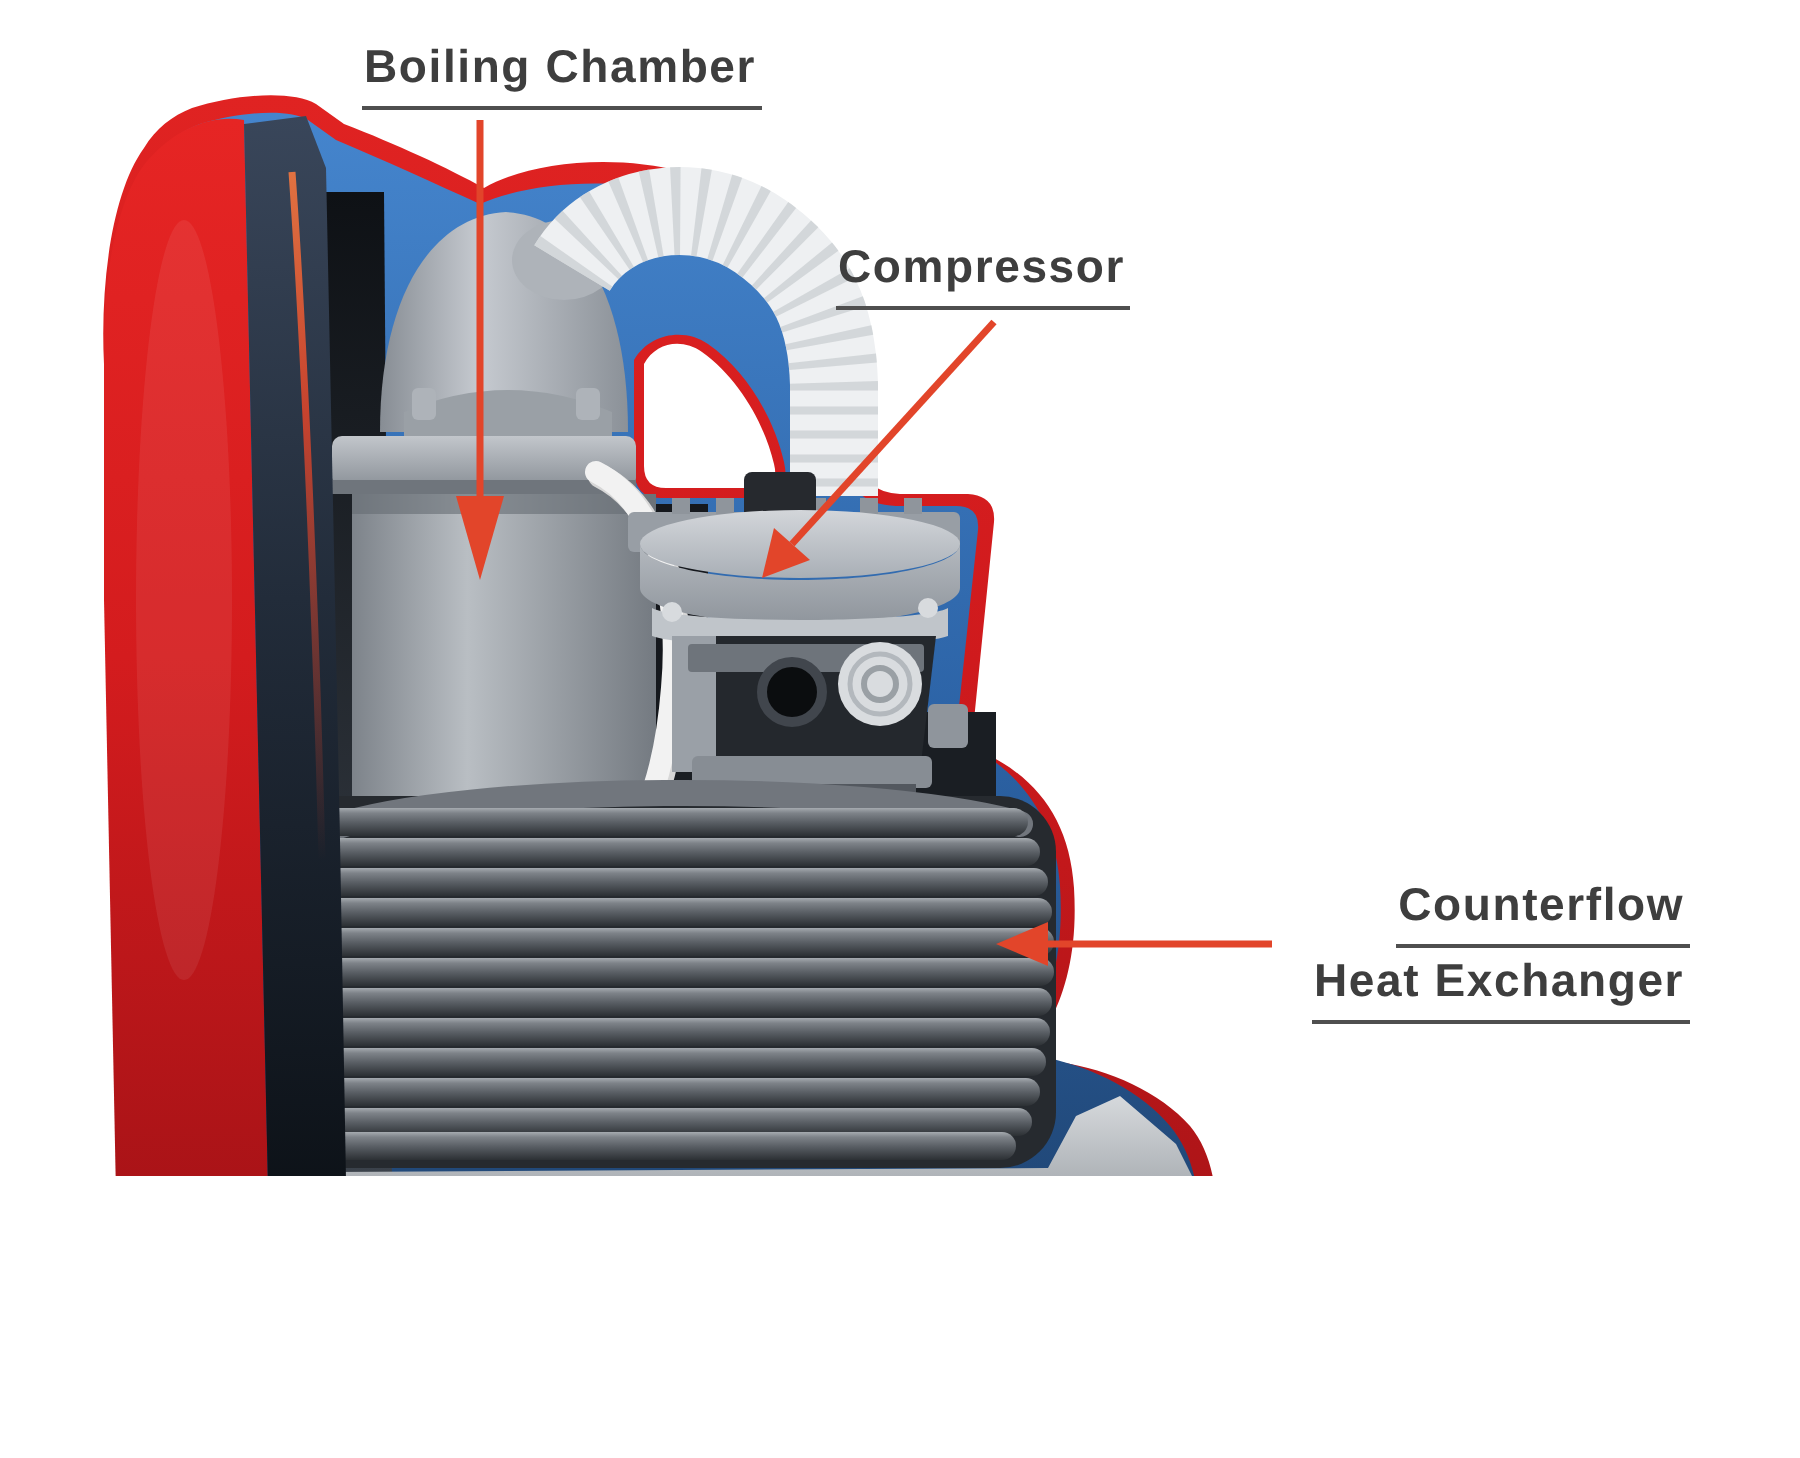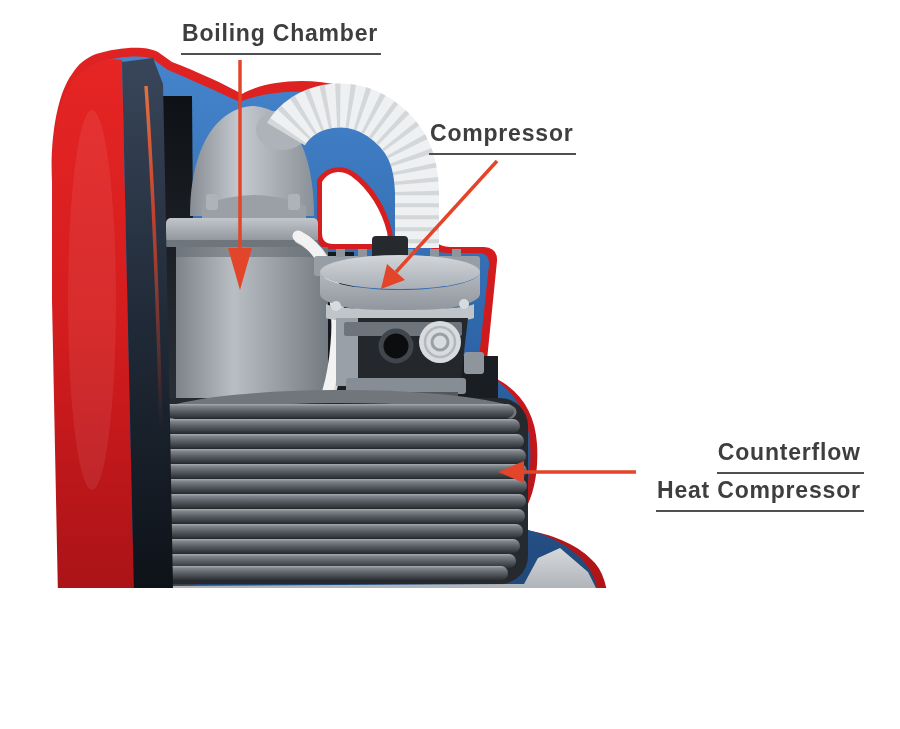--- a/index.html
+++ b/index.html
@@ -241,20 +241,20 @@
       </g>
       <g>
         <line x1="636" y1="472" x2="524" y2="472"></line>
         <polygon stroke="none" points="498,472 524,461 524,483"></polygon>
       </g>
     </g>
   </svg>
 
   <div class="label" style="left:181px;top:20px;">Boiling Chamber</div>
 
-  <div class="label" style="left:429px;top:120px;">Compressor</div>
+  <div class="label" style="left:418px;top:120px;">Compressor</div>
 
   <div class="label-stack" style="left:648px;top:439px;align-items:flex-end;">
     <span class="label">Counterflow</span>
-    <span class="label l2">Heat Compressor</span>
+    <span class="label l2">Heat Exchanger</span>
   </div>
 
 </div>
 
 </body></html>

